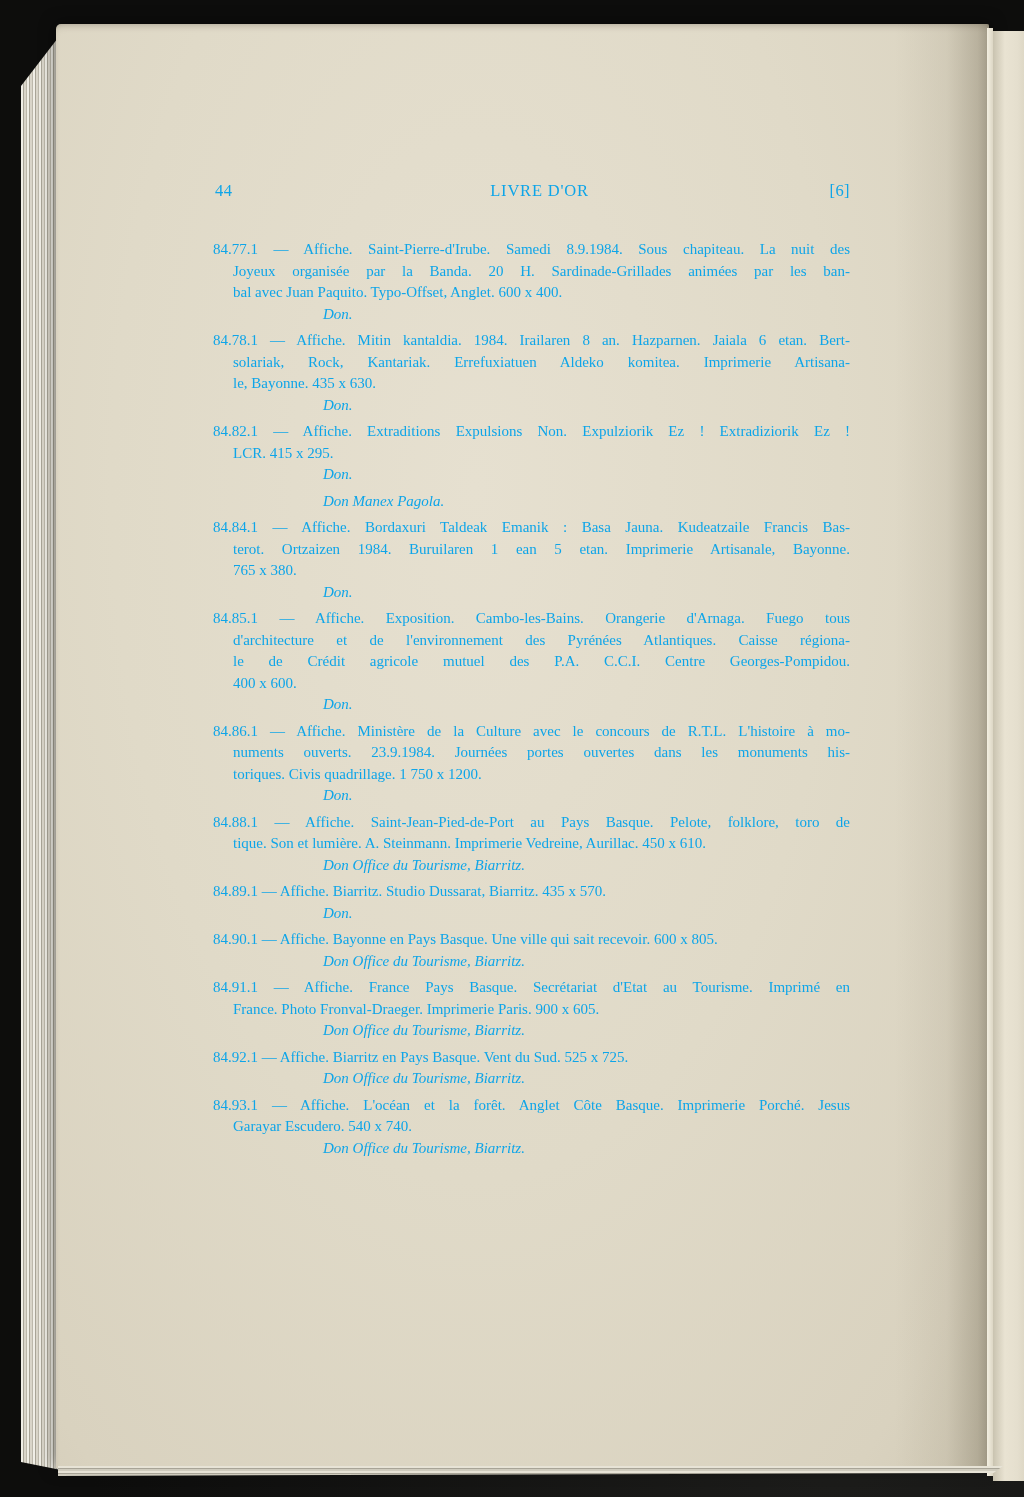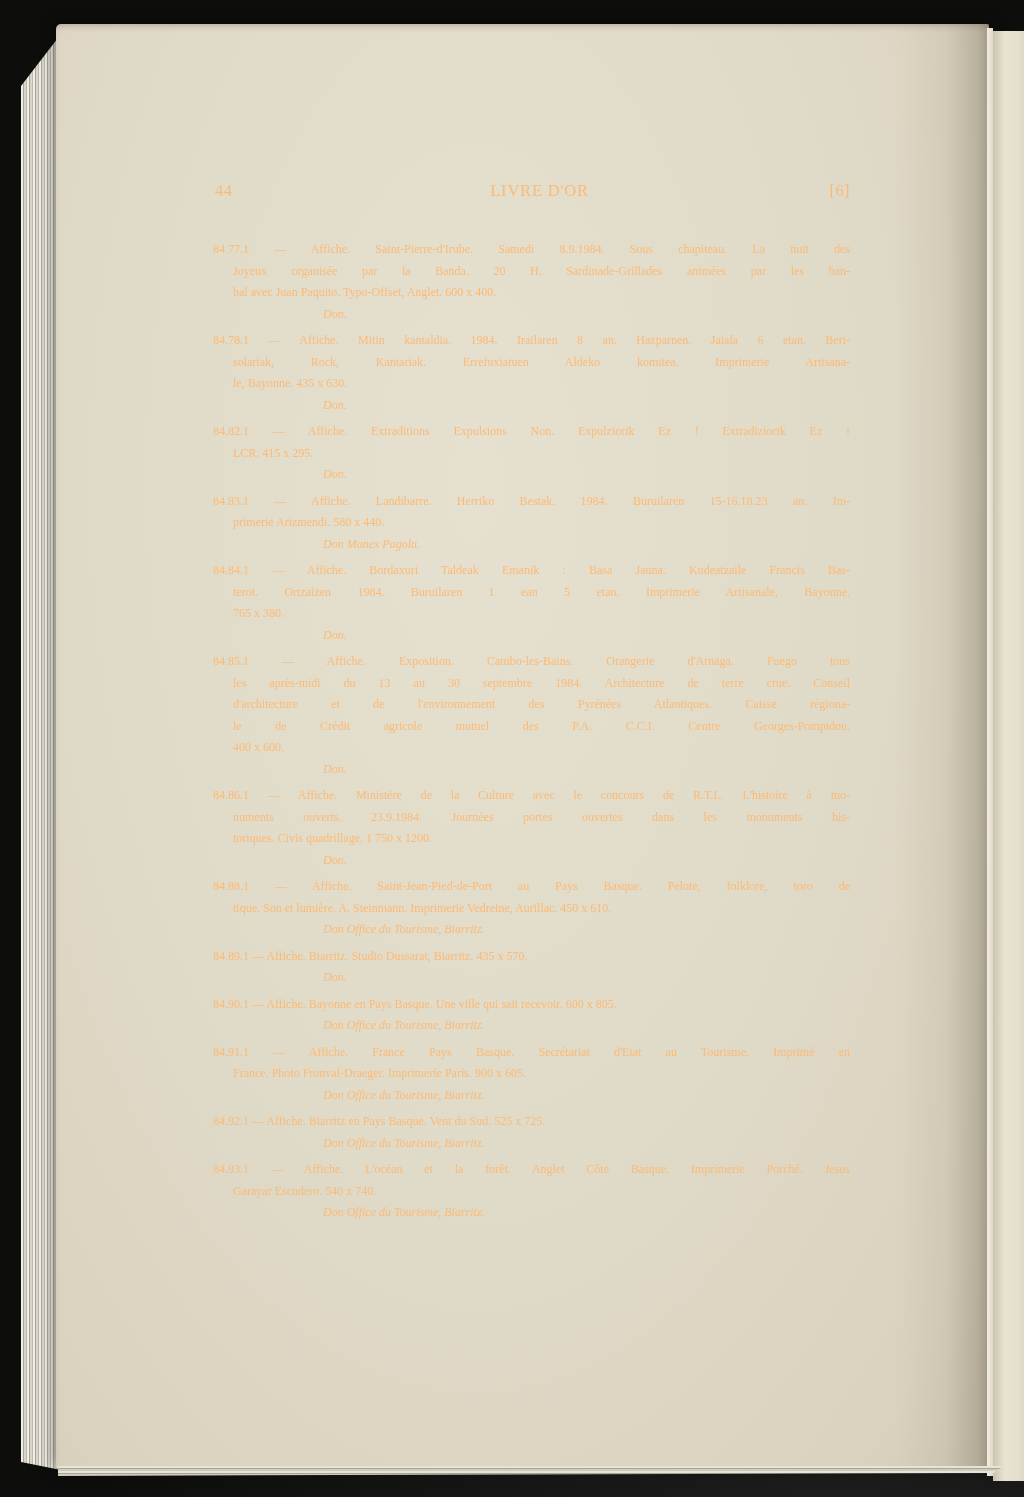--- a/index.html
+++ b/index.html
@@ -82,34 +82,34 @@
       #cfcbbd 3px, #cfcbbd 5px);
     clip-path: polygon(0 0, 100% 0, 99% 70%, 0 100%);
   }
 
   
   .text-col {
     position: absolute;
     left: 213px;
     top: 181px;
     width: 637px;
-    color: #fdba74;
+    color: #0ea5e9;
   }
   .running-head {
     position: relative;
     height: 21px;
     font-size: 16.5px;
     letter-spacing: 0.4px;
     margin-bottom: 37px;
   }
   .running-head .folio { position: absolute; left: 2px; top: 0; }
   .running-head .title { position: absolute; left: 16px; right: 0; top: 0; text-align: center; letter-spacing: 0.8px; }
   .running-head .issue { position: absolute; right: 0; top: 0; }
 
-  .entries { font-size: 12px; line-height: 21.5px; }
+  .entries { font-size: 15px; line-height: 21.5px; }
   .entry { margin: 0 0 5px 0; }
   .entry-line { text-align: justify; }
   .entry-line.fill { text-align-last: justify; -moz-text-align-last: justify; }
   .entry-line.cont { padding-left: 20px; }
   .don-line { font-style: italic; padding-left: 110px; }
 </style>
 </head>
 <body>
 
 <div class="page-edge-stack-left"></div>
@@ -146,40 +146,35 @@
 
   <div class="entry">
     <div class="lines">
           <div class="entry-line fill">84.82.1 — Affiche. Extraditions Expulsions Non. Expulziorik Ez ! Extradiziorik Ez !</div>
           <div class="entry-line cont">LCR. 415 x 295.</div>
         </div>
     <div class="entry-line don-line">Don.</div>
   </div>
 
   <div class="entry">
-    <div class="lines">
-          <div class="entry-line fill">84.83.1 — Affiche. Landibarre. Herriko Bestak. 1984. Buruilaren 15-16.18.23 an. Im-</div>
-          <div class="entry-line cont">primerie Arizmendi. 580 x 440.</div>
-        </div>
     <div class="entry-line don-line">Don Manex Pagola.</div>
   </div>
 
   <div class="entry">
     <div class="lines">
           <div class="entry-line fill">84.84.1 — Affiche. Bordaxuri Taldeak Emanik : Basa Jauna. Kudeatzaile Francis Bas-</div>
           <div class="entry-line fill cont">terot. Ortzaizen 1984. Buruilaren 1 ean 5 etan. Imprimerie Artisanale, Bayonne.</div>
           <div class="entry-line cont">765 x 380.</div>
         </div>
     <div class="entry-line don-line">Don.</div>
   </div>
 
   <div class="entry">
     <div class="lines">
           <div class="entry-line fill">84.85.1 — Affiche. Exposition. Cambo-les-Bains. Orangerie d'Arnaga. Fuego tous</div>
-          <div class="entry-line fill cont">les après-midi du 13 au 30 septembre 1984. Architecture de terre crue. Conseil</div>
           <div class="entry-line fill cont">d'architecture et de l'environnement des Pyrénées Atlantiques. Caisse régiona-</div>
           <div class="entry-line fill cont">le de Crédit agricole mutuel des P.A. C.C.I. Centre Georges-Pompidou.</div>
           <div class="entry-line cont">400 x 600.</div>
         </div>
     <div class="entry-line don-line">Don.</div>
   </div>
 
   <div class="entry">
     <div class="lines">
           <div class="entry-line fill">84.86.1 — Affiche. Ministère de la Culture avec le concours de R.T.L. L'histoire à mo-</div>

